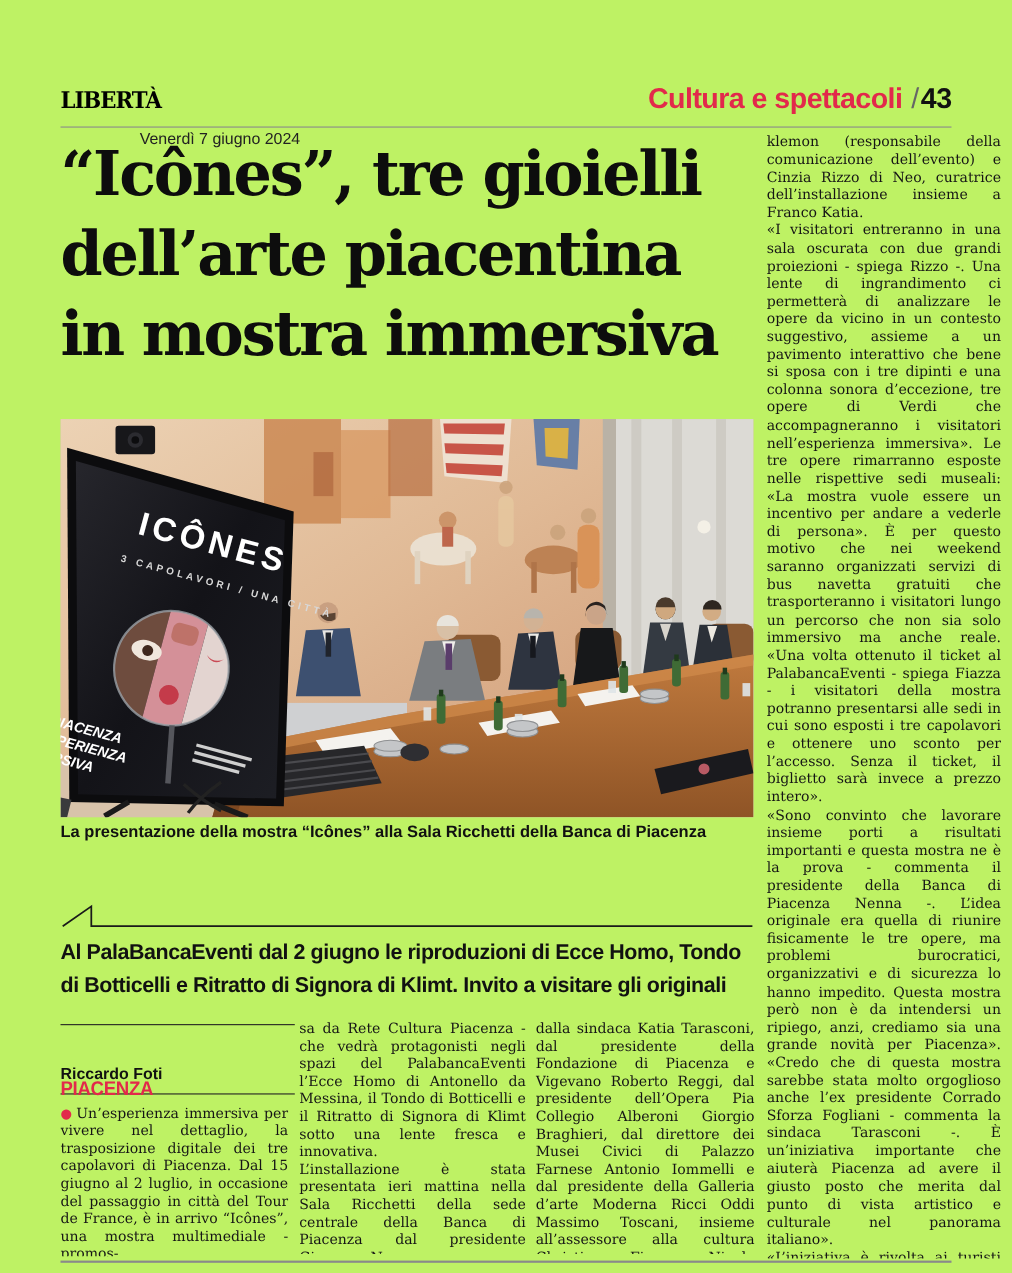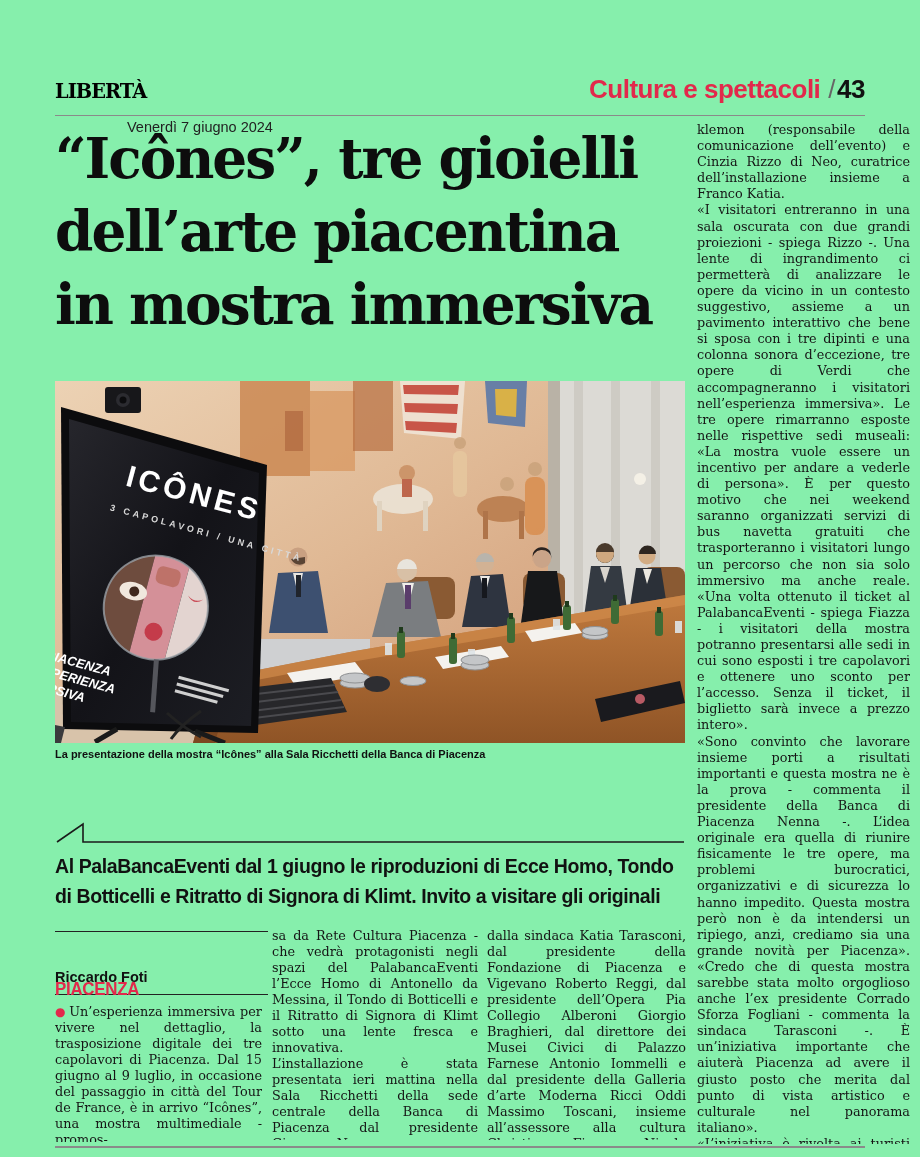--- a/index.html
+++ b/index.html
@@ -1,17 +1,17 @@
 <!DOCTYPE html>
 <html lang="it"><head>
 <meta charset="utf-8">
 <style>
   html,body{margin:0;padding:0;background:#ffffff;}
   .page{
-    position:relative;width:920px;height:1157px;background:#86efac;
+    position:relative;width:920px;height:1157px;background:#bef264;
     font-family:"DejaVu Serif", serif;color:#111;overflow:hidden;
   }
   
   .masthead{position:absolute;left:55px;right:55px;top:74px;height:34px;}
   .brand{position:absolute;left:0;top:4px;font-family:"DejaVu Serif",serif;
     font-weight:bold;font-size:21px;letter-spacing:-1px;color:#000;transform:scaleX(.92);transform-origin:left;}
   .mdate{position:absolute;left:72px;top:9px;font-family:"Liberation Sans",sans-serif;
     font-size:14.5px;color:#222;margin-top:36px;}
   .section-wrap{position:absolute;right:0;top:0;font-family:Liberation Sans, sans-serif;font-weight:bold;font-size:26px;letter-spacing:-.5px;}
   .section-title{color:#e2294b;}
@@ -20,21 +20,21 @@
   .rule-top{position:absolute;left:55px;right:55px;top:115px;height:0;border-top:1.5px solid #8a8a8a;}
   .rule-bottom{position:absolute;left:55px;right:55px;top:1146px;height:0;border-top:2px solid #8a8a8a;}
   
   .headline{position:absolute;left:55px;top:122px;width:640px;
     font-family:"DejaVu Serif",serif;font-weight:bold;color:#0d0d0d;
     font-size:56px;line-height:73px;letter-spacing:-2px;transform:scaleX(.98);transform-origin:left top;}
   
   .photo{position:absolute;left:55px;top:381px;width:630px;height:362px;background:#d8c3aa;}
   .photo svg{display:block;}
   .caption{position:absolute;left:55px;top:748px;width:640px;
-    font-family:"Liberation Sans",sans-serif;font-weight:bold;font-size:11px;color:#111;}
+    font-family:"Liberation Sans",sans-serif;font-weight:bold;font-size:15px;color:#111;}
   
   .kicker-mark{position:absolute;left:55px;top:820px;width:630px;height:26px;}
   .standfirst{position:absolute;left:55px;top:851px;width:632px;
     font-family:"Liberation Sans",sans-serif;font-weight:bold;font-size:19.5px;
     line-height:30px;letter-spacing:-.4px;color:#111;}
   
   .byline{position:absolute;left:55px;top:931px;width:213px;}
   .byline .r{border-top:1px solid #222;}
   .author{font-family:"Liberation Sans",sans-serif;font-weight:bold;font-size:14.5px;
     color:#111;padding:8px 0 9px 0;margin-top:29px;}
@@ -281,31 +281,31 @@
       </g>
       <polygon points="0,344 10,346 6,362 0,362" fill="#3a3a3c"></polygon>
     </svg>
   </div>
   <div class="caption">La presentazione della mostra “Icônes” alla Sala Ricchetti della Banca di Piacenza</div>
 
   <svg class="kicker-mark" viewBox="0 0 630 26">
     <polyline points="2,22 28,4 28,22 629,22" fill="none" stroke="#1a1a1a" stroke-width="1.6"></polyline>
   </svg>
 
-  <div class="standfirst">Al PalaBancaEventi dal 1 giugno le riproduzioni di Ecce Homo, Tondo di Botticelli e Ritratto di Signora di Klimt. Invito a visitare gli originali</div>
+  <div class="standfirst">Al PalaBancaEventi dal 2 giugno le riproduzioni di Ecce Homo, Tondo di Botticelli e Ritratto di Signora di Klimt. Invito a visitare gli originali</div>
 
   <div class="byline">
     <div class="r"></div>
     <div class="author">Riccardo Foti</div>
     <div class="r"></div>
   </div>
   <div class="location">PIACENZA</div>
 
   <div class="bodycol col1">
-    <p><span class="bullet">●</span><span>Un’esperienza immersiva per vivere nel dettaglio, la trasposizione digitale dei tre capolavori di Piacenza. Dal 15 giugno al 9 luglio, in occasione del passaggio in città del Tour de France, è in arrivo “Icônes”, una mostra multimediale - promos-</span></p>
+    <p><span class="bullet">●</span><span>Un’esperienza immersiva per vivere nel dettaglio, la trasposizione digitale dei tre capolavori di Piacenza. Dal 15 giugno al 2 luglio, in occasione del passaggio in città del Tour de France, è in arrivo “Icônes”, una mostra multimediale - promos-</span></p>
   </div>
   <div class="bodycol col2">
     <p>sa da Rete Cultura Piacenza - che vedrà protagonisti negli spazi del PalabancaEventi l’Ecce Homo di Antonello da Messina, il Tondo di Botticelli e il Ritratto di Signora di Klimt sotto una lente fresca e innovativa.</p>
     <p>L’installazione è stata presentata ieri mattina nella Sala Ricchetti della sede centrale della Banca di Piacenza dal presidente Giuseppe Nenna,</p>
   </div>
   <div class="bodycol col3">
     <p>dalla sindaca Katia Tarasconi, dal presidente della Fondazione di Piacenza e Vigevano Roberto Reggi, dal presidente dell’Opera Pia Collegio Alberoni Giorgio Braghieri, dal direttore dei Musei Civici di Palazzo Farnese Antonio Iommelli e dal presidente della Galleria d’arte Moderna Ricci Oddi Massimo Toscani, insieme all’assessore alla cultura Christian Fiazza, Nicola Bellotti di Blac-</p>
   </div>
   <div class="bodycol col4">
     <p>klemon (responsabile della comunicazione dell’evento) e Cinzia Rizzo di Neo, curatrice dell’installazione insieme a Franco Katia.</p>

